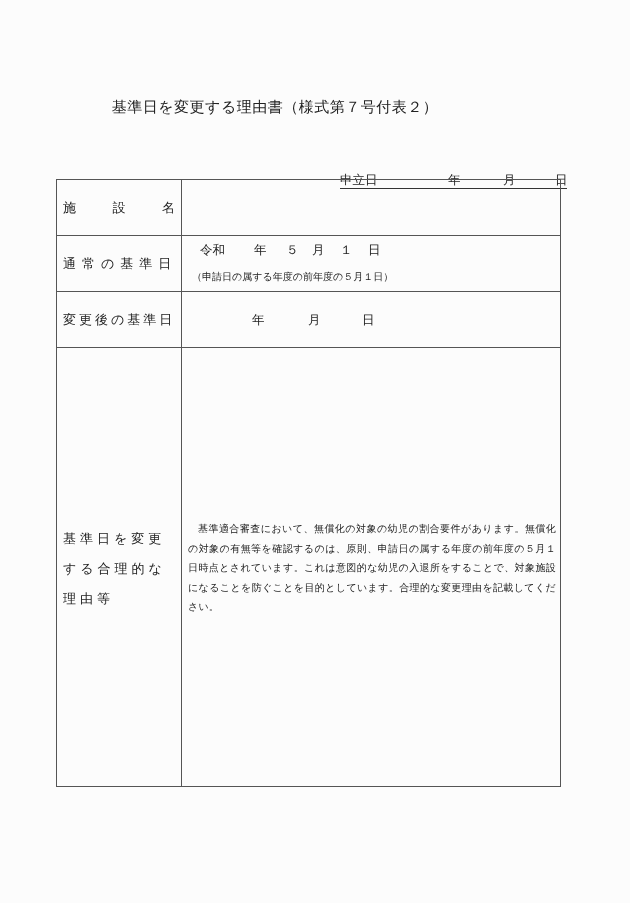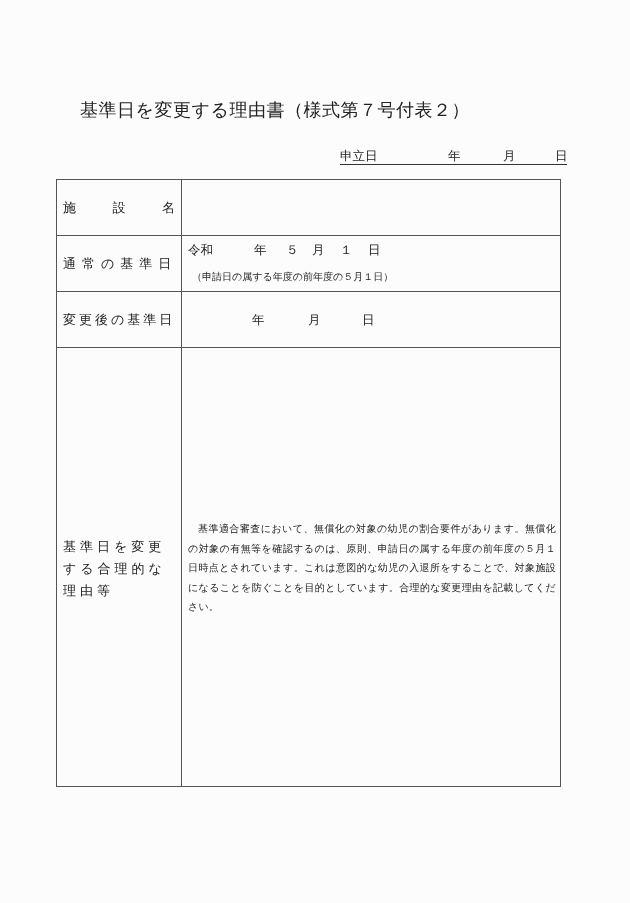--- a/index.html
+++ b/index.html
@@ -2,24 +2,24 @@
 <html><head>
 <meta charset="utf-8">
 <style>
   html, body { margin:0; padding:0; }
   body {
     width:630px; height:903px; background:#fcfcfc; position:relative; overflow:hidden;
     font-family: "DejaVu Serif", "Liberation Serif", serif; color:#222;
   }
   .title {
     position:absolute; top:98px; left:0; width:550px; text-align:center;
-    font-size:18px; letter-spacing:0.5px;
+    font-size:15px; letter-spacing:0.5px;
   }
   .apply-date {
-    position:absolute; top:148px; left:340px; width:227px; height:16px;
+    position:absolute; top:172px; left:340px; width:227px; height:16px;
     border-bottom:1.3px solid #333; font-size:12.5px;
   }
   .apply-date span { position:absolute; top:0; }
   table.form {
     position:absolute; top:179px; left:56px; width:505px;
     border-collapse:collapse; table-layout:fixed;
   }
   table.form td { border:1.2px solid #555; vertical-align:middle; padding:0; }
   td.label { width:118px; font-size:13px; padding-left:6px !important; }
   .spread { display:flex; justify-content:space-between; padding-right:6px; }
@@ -27,21 +27,21 @@
   .r1 { height:56px; }
   .r2 { height:56px; }
   .r3 { height:55px; }
   .r4 { height:439px; }
   .r4 td { vertical-align:top; }
   .std-line1 { font-size:12.5px; padding:6px 0 0 6px; position:relative; height:22px; }
   .std-line1 span { position:absolute; top:6px; }
   .std-line2 { font-size:10px; padding:6px 0 6px 10px; }
   .after-date { position:relative; height:55px; font-size:12.5px; }
   .after-date span { position:absolute; top:20px; }
-  .reason-label { font-size:13px; line-height:22px; padding-top:3px; letter-spacing:4px; }
+  .reason-label { font-size:13px; line-height:30px; padding-top:3px; letter-spacing:4px; }
   .reason-text {
     font-size:10px; line-height:19.5px; padding:2px 4px 0 6px; text-align:justify;
     text-indent:1em; letter-spacing:0.2px;
   }
 </style>
 </head>
 <body>
 
 <div class="title">基準日を変更する理由書（様式第７号付表２）</div>
 
@@ -64,21 +64,21 @@
     </td>
     <td></td>
   </tr>
 
   <tr class="r2">
     <td class="label">
       <div class="spread-wide">通常の基準日</div>
     </td>
     <td style="vertical-align:top;">
       <div class="std-line1">
-        <span style="left:6px">令和</span>
+        <span style="left:18px">令和</span>
         <span style="left:72px">年</span>
         <span style="left:104px">５</span>
         <span style="left:130px">月</span>
         <span style="left:158px">１</span>
         <span style="left:186px">日</span>
       </div>
       <div class="std-line2">（申請日の属する年度の前年度の５月１日）</div>
     </td>
   </tr>
 

